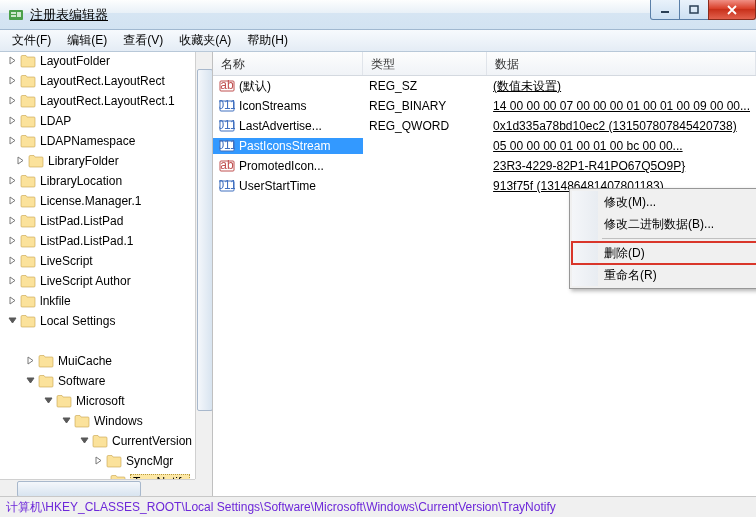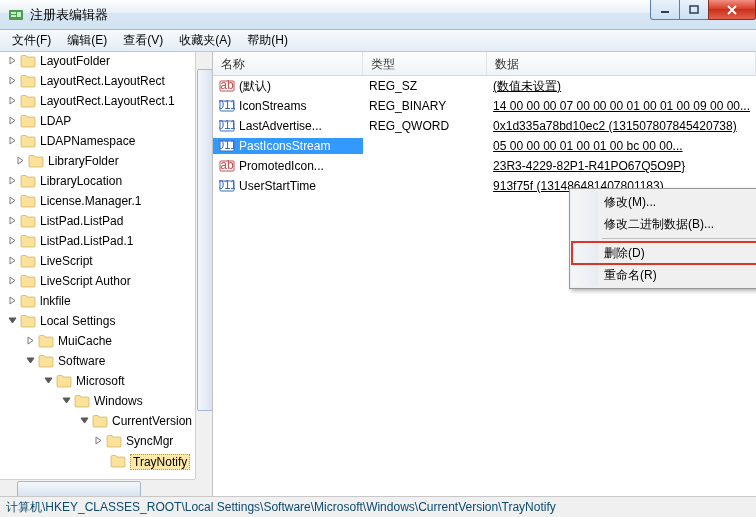--- a/index.html
+++ b/index.html
@@ -1,18 +1,18 @@
 <!DOCTYPE html>
 <html><head>
 <meta charset="utf-8">
 <style>
 * { box-sizing: border-box; margin: 0; padding: 0; font-family: "Microsoft YaHei", "Segoe UI", Tahoma, sans-serif; font-size: 12px; }
 body { width: 756px; height: 517px; background: #fff; overflow: hidden; position: relative; }
 
-.titlebar { height: 30px; background: linear-gradient(to bottom, #fdfefe 0%, #e8f0f7 45%, #d6e5f3 46%, #d2e3f2 100%); display: flex; align-items: center; padding: 0 4px; border-bottom: 1px solid #a0b8d0; position: relative; }
+.titlebar { height: 30px; background: linear-gradient(to bottom, #fdfefe 0%, #e8f0f7 45%, #d6e5f3 46%, #d2e3f2 100%); display: flex; align-items: center; padding: 0 4px; border-bottom: 1px solid #a0b8d0; position: relative; text-decoration: underline; }
 .titlebar .app-icon { width: 16px; height: 16px; margin: 0 6px 0 4px; }
 .titlebar .title { color: #000; font-size: 13px; }
 .win-btns { position: absolute; right: 0; top: 0; display: flex; }
 .win-btn { width: 30px; height: 20px; display: flex; align-items: center; justify-content: center; border: 1px solid #5a7fa8; border-top: none; margin-left: -1px; background: linear-gradient(to bottom, #e9f2fb, #cde0f2); }
 .win-btn.min { border-bottom-left-radius: 3px; }
 .win-btn.close { width: 48px; background: linear-gradient(to bottom, #f08f84, #d9402a 45%, #c62d17 46%, #e2614d); border-color: #8a2b1c; border-bottom-right-radius: 3px; }
 .win-btn svg { display: block; }
 
 .menubar { height: 22px; background: linear-gradient(to bottom, #f7fafd, #e4ecf5); border-bottom: 1px solid #b8c8d8; display: flex; align-items: center; padding: 0 4px; }
 .menu-item { padding: 2px 8px; color: #000; cursor: default; }
@@ -45,21 +45,21 @@
 .list-row .data-cell { flex: 1; text-decoration: underline; }
 .list-row.selected .name-cell { background: #3399ff; color: #fff; }
 .val-icon { width: 16px; height: 16px; margin-right: 4px; flex-shrink: 0; }
 
 .context-menu { position: absolute; left: 356px; top: 136px; width: 200px; background: #f0f0f0; border: 1px solid #979797; box-shadow: 2px 2px 4px rgba(0,0,0,0.3); padding: 2px; }
 .cm-gutter { position: absolute; left: 2px; top: 2px; bottom: 2px; width: 26px; background: linear-gradient(to right,#f4f6f9,#e8ecf1); }
 .cm-item { position: relative; height: 22px; display: flex; align-items: center; padding-left: 32px; color: #000; }
 .cm-sep { height: 1px; background: #c0c0c0; margin: 3px 2px 3px 30px; position: relative; }
 .cm-item.hl { outline: 2px solid #d9362a; outline-offset: -1px; }
 
-.statusbar { height: 21px; background: #f0f0f0; border-top: 1px solid #c8c8c8; display: flex; align-items: center; padding: 0 6px; font-size: 12px; color: #0c4a6e; }
+.statusbar { height: 21px; background: #f0f0f0; border-top: 1px solid #c8c8c8; display: flex; align-items: center; padding: 0 6px; font-size: 12px; color: #6d28d9; }
 
 
 .folder-svg { fill: #fbe29b; stroke: #c8a34a; stroke-width: 0.6; }
 .expander svg { stroke: #787878; fill: none; }
 .expander.open svg { fill: #595959; stroke: #595959; }
 </style>
 </head>
 <body>
 
 <div class="titlebar">
@@ -248,21 +248,21 @@
           <span class="expander open">
             <svg width="9" height="9" viewBox="0 0 9 9">
               <path d="M1 2 L8 2 L4.5 7 Z"></path>
             </svg>
           </span>
           <span class="folder-icon"><svg viewBox="0 0 16 14">
               <path class="folder-svg" d="M1 3 L1 12 Q1 13 2 13 L14 13 Q15 13 15 12 L15 4 Q15 3 14 3 L7 3 L6 1.5 L2 1.5 Q1 1.5 1 3 Z"></path>
             </svg></span>
           <span class="label">Local Settings</span>
         </div>
-        <div class="tree-row" style="padding-left: 24px;">
+        <div class="tree-row" style="padding-left: 24px; margin-top: 20px;">
           <span class="expander ">
             <svg width="9" height="9" viewBox="0 0 9 9">
               <path d="M2 1 L7 4.5 L2 8 Z" fill="#fff" stroke="#787878"></path>
             </svg>
           </span>
           <span class="folder-icon"><svg viewBox="0 0 16 14">
               <path class="folder-svg" d="M1 3 L1 12 Q1 13 2 13 L14 13 Q15 13 15 12 L15 4 Q15 3 14 3 L7 3 L6 1.5 L2 1.5 Q1 1.5 1 3 Z"></path>
             </svg></span>
           <span class="label">MuiCache</span>
         </div>

